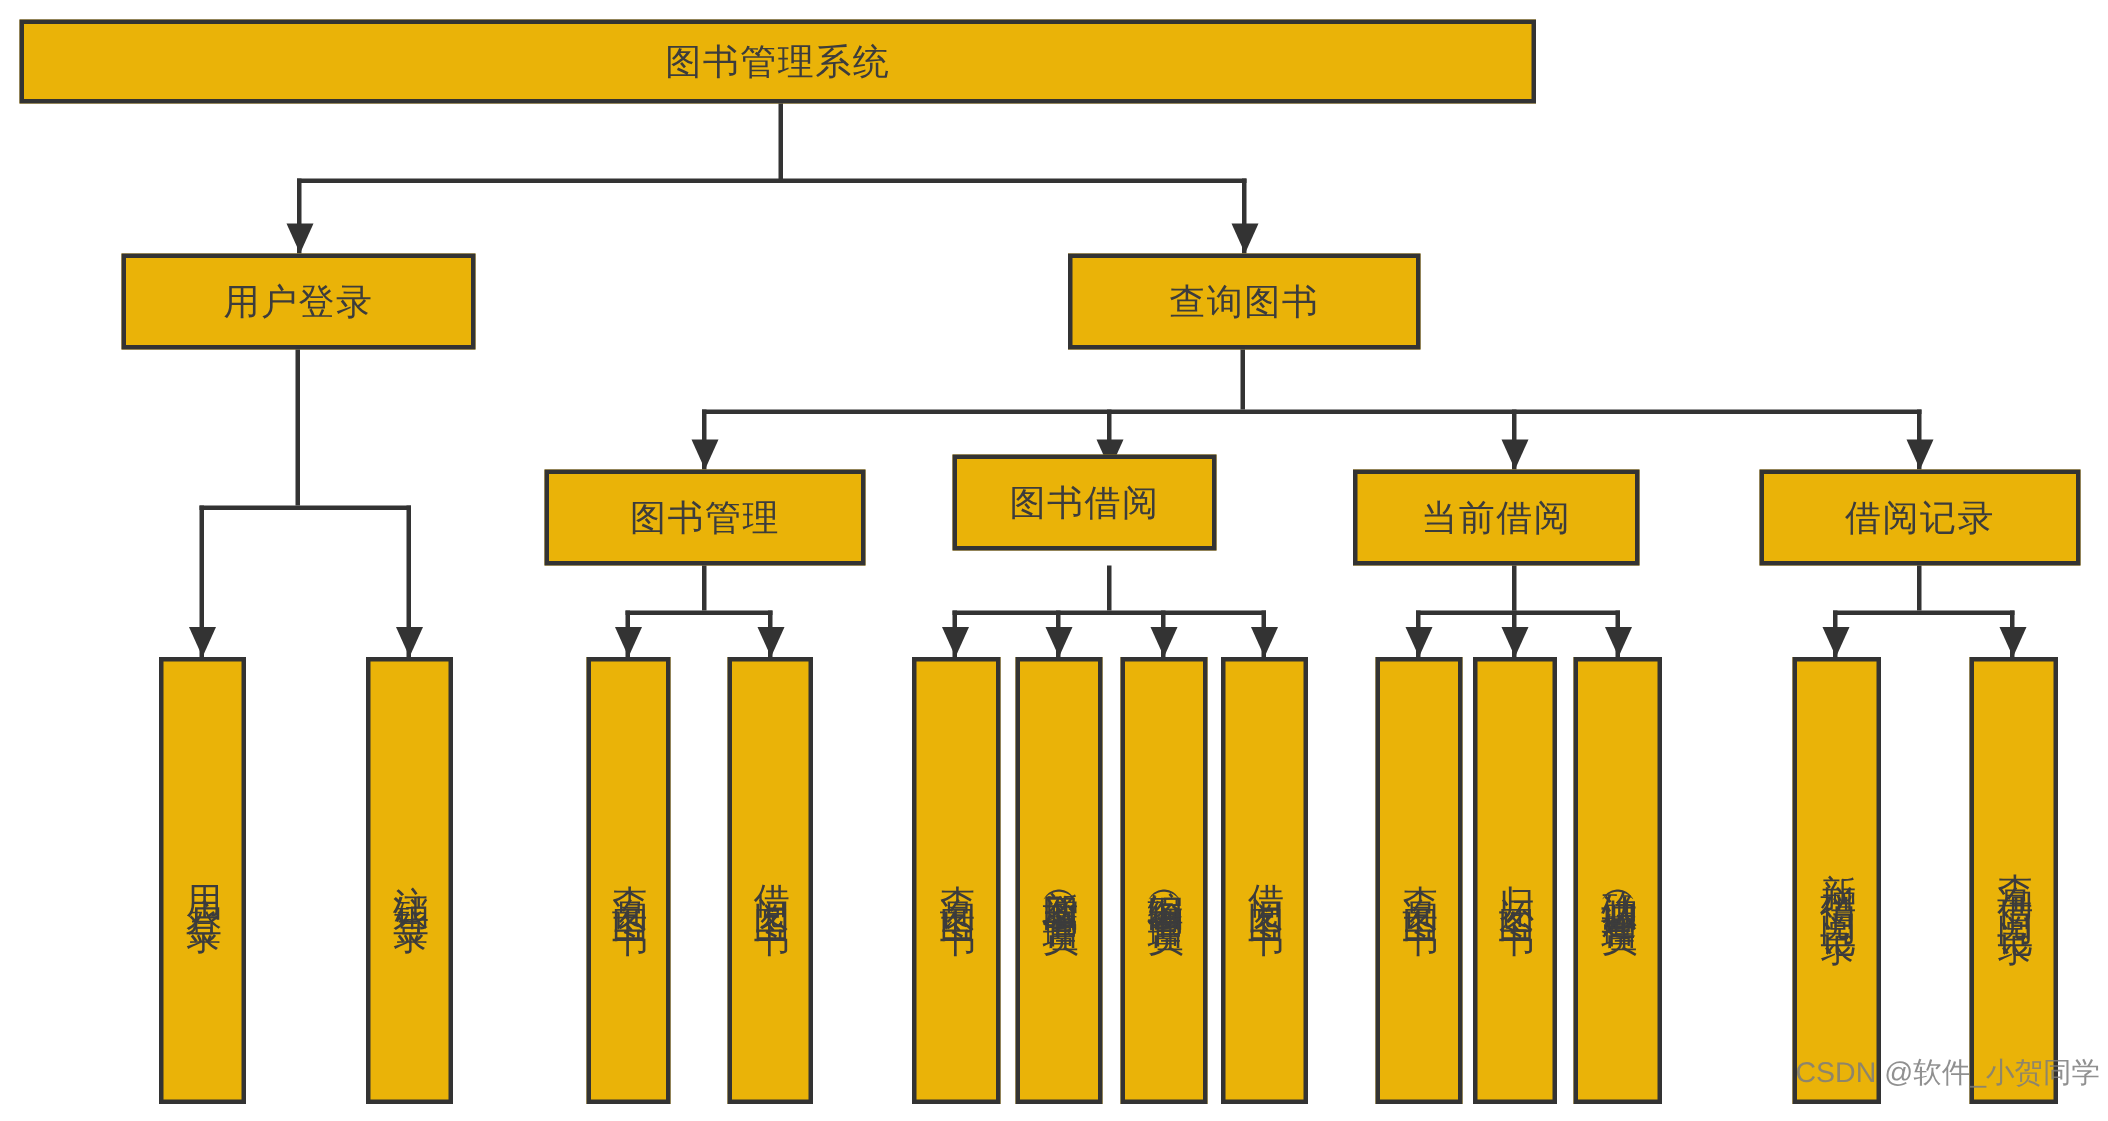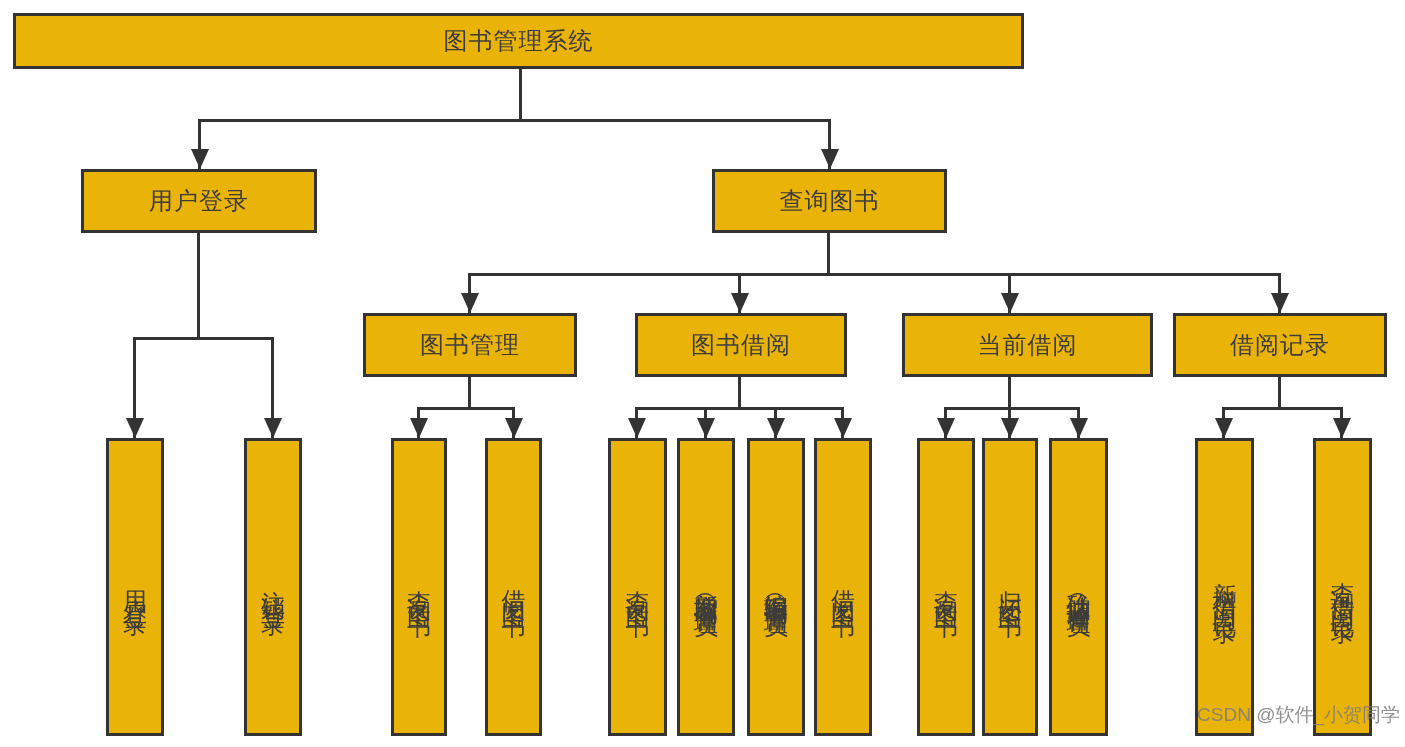--- a/index.html
+++ b/index.html
@@ -102,24 +102,24 @@
   <div class="vline" style="left:827px; top:233px; height:40px;"></div>
   <div class="hline" style="left:468px; top:273px; width:813px;"></div>
   <div class="arrow" style="left:468px; top:273px; height:40px;"></div>
   <div class="arrow" style="left:738px; top:273px; height:40px;"></div>
   <div class="arrow" style="left:1008px; top:273px; height:40px;"></div>
   <div class="arrow" style="left:1278px; top:273px; height:40px;"></div>
 
   <div class="node" style="left:363px; top:313px; width:214px; height:64px;">
     <span class="h">图书管理</span>
   </div>
-  <div class="node" style="left:635px; top:313px; width:212px; height:64px;">
+  <div class="node" style="left:635px; top:303px; width:176px; height:64px;">
     <span class="h">图书借阅</span>
   </div>
-  <div class="node" style="left:902px; top:313px; width:251px; height:64px;">
+  <div class="node" style="left:902px; top:313px; width:191px; height:64px;">
     <span class="h">当前借阅</span>
   </div>
   <div class="node" style="left:1173px; top:313px; width:214px; height:64px;">
     <span class="h">借阅记录</span>
   </div>
 
   <div class="vline" style="left:468px; top:377px; height:30px;"></div>
   <div class="hline" style="left:417px; top:407px; width:98px;"></div>
   <div class="arrow" style="left:417px; top:407px; height:31px;"></div>
   <div class="arrow" style="left:512px; top:407px; height:31px;"></div>

